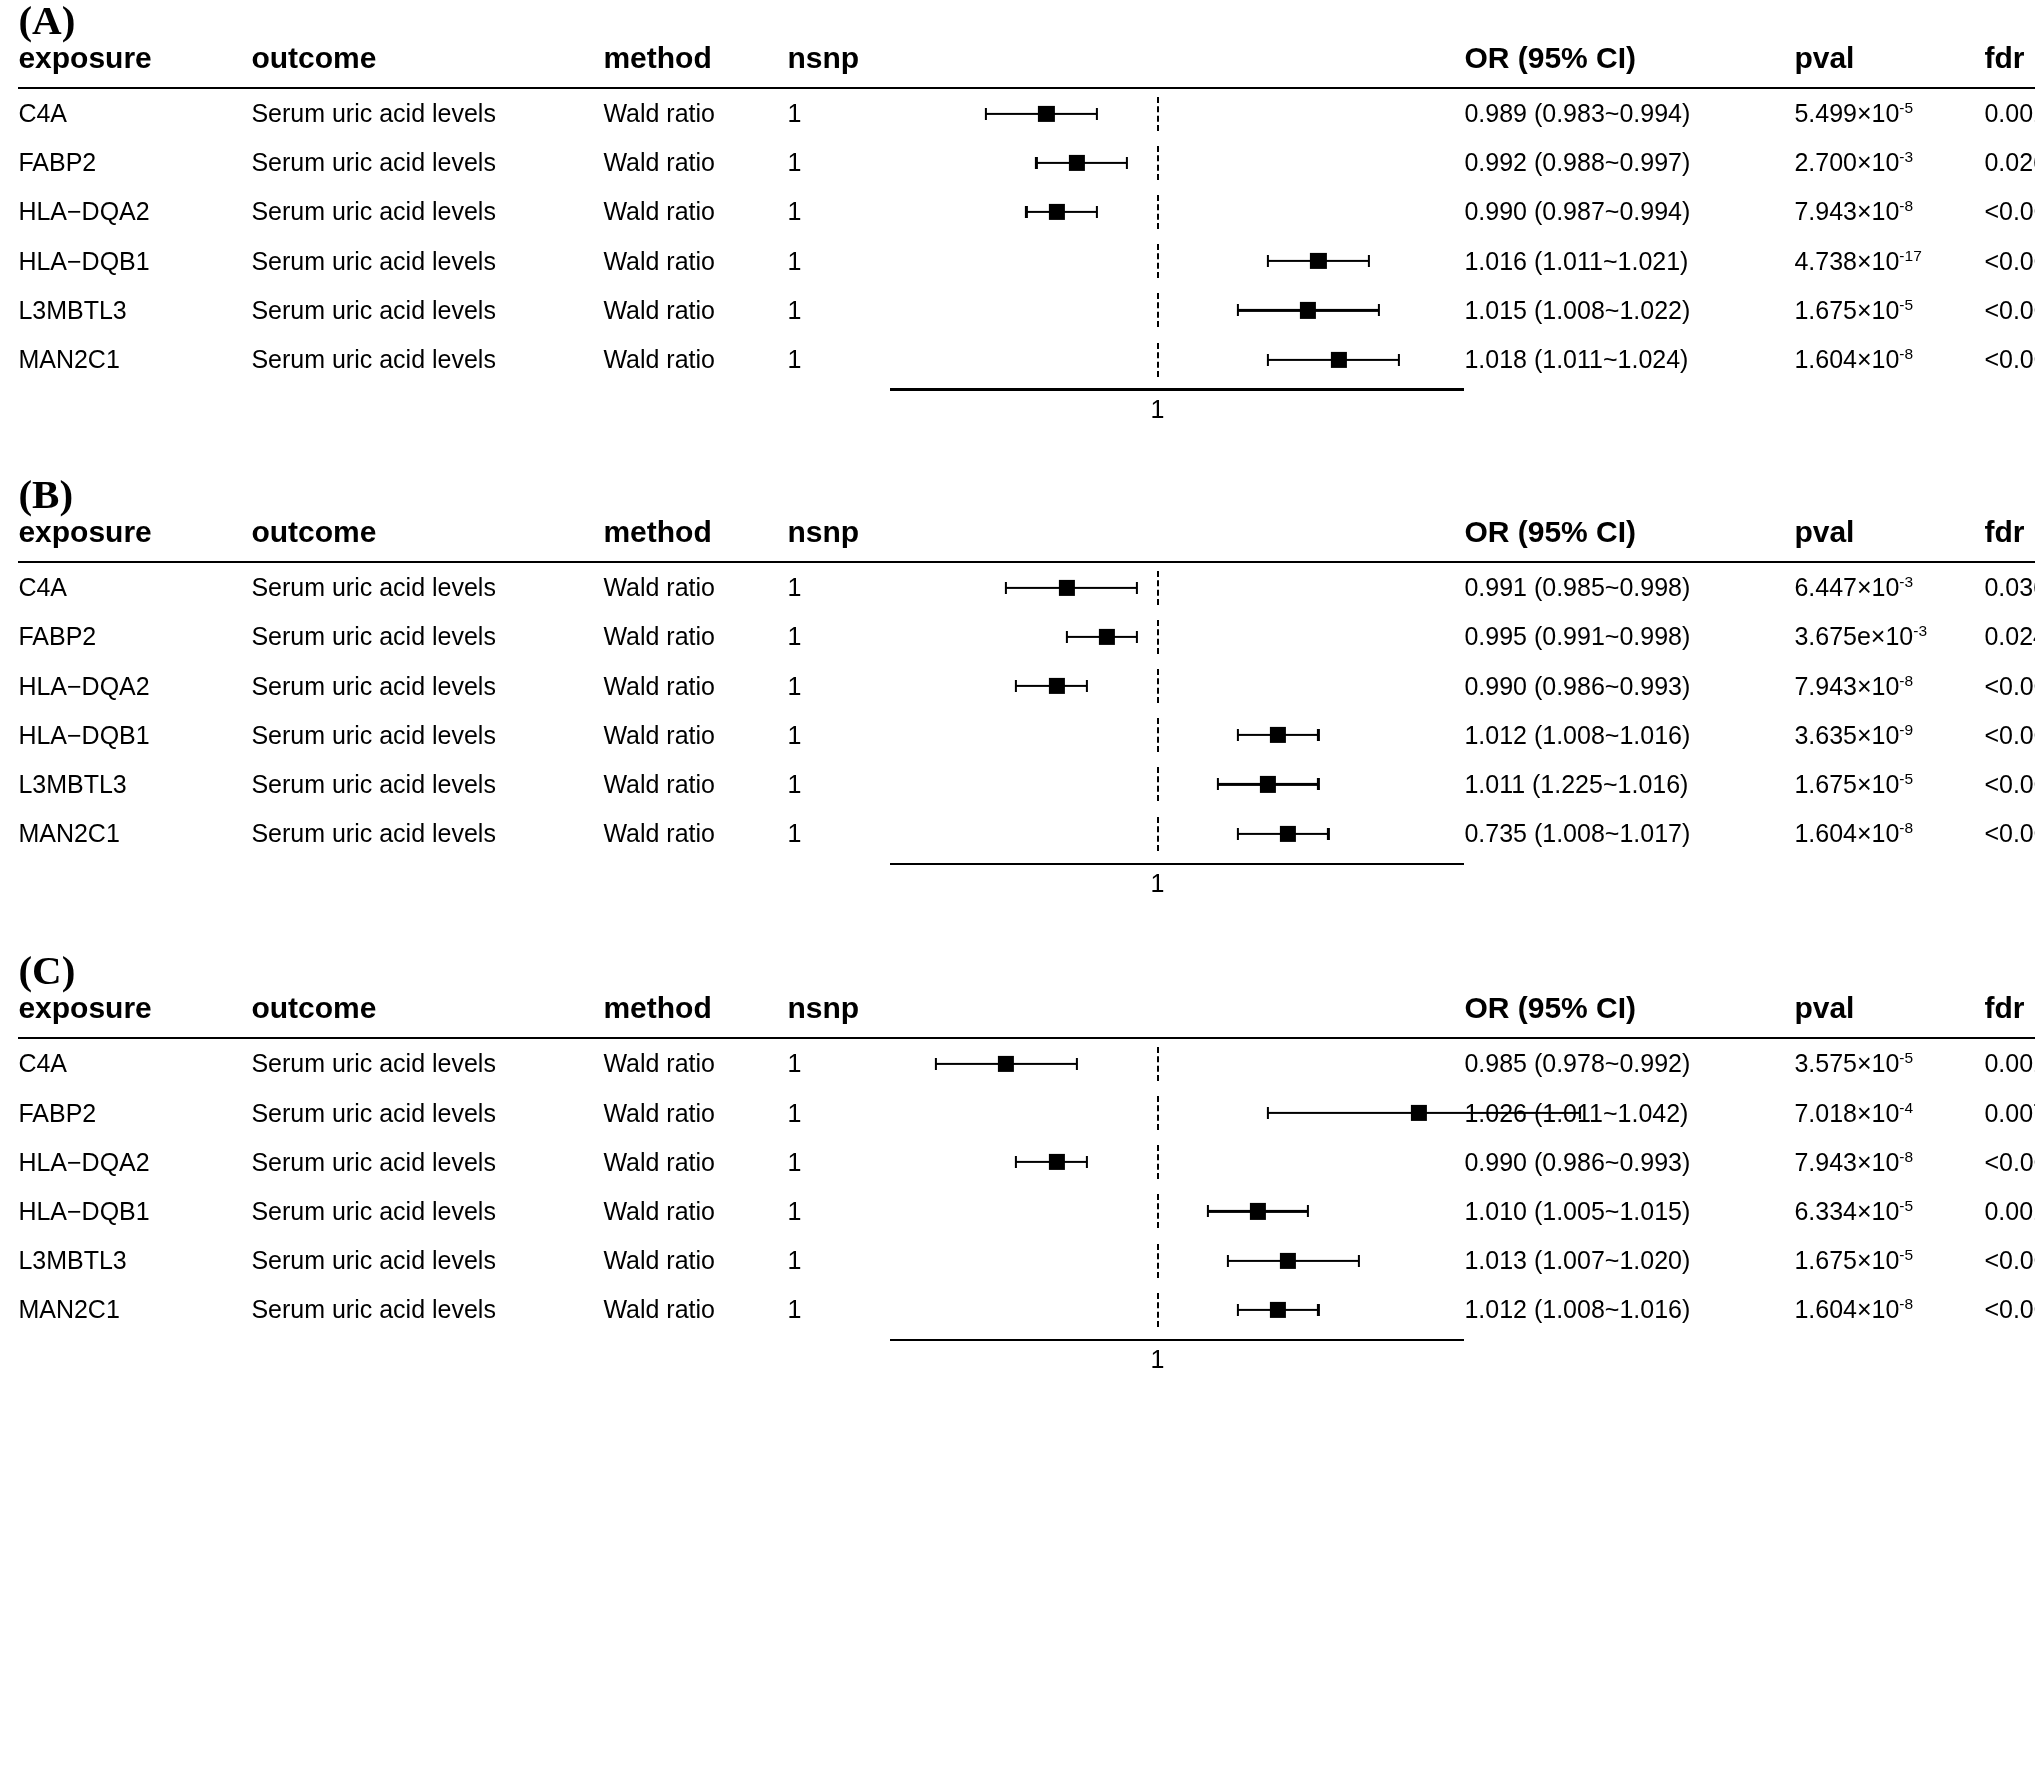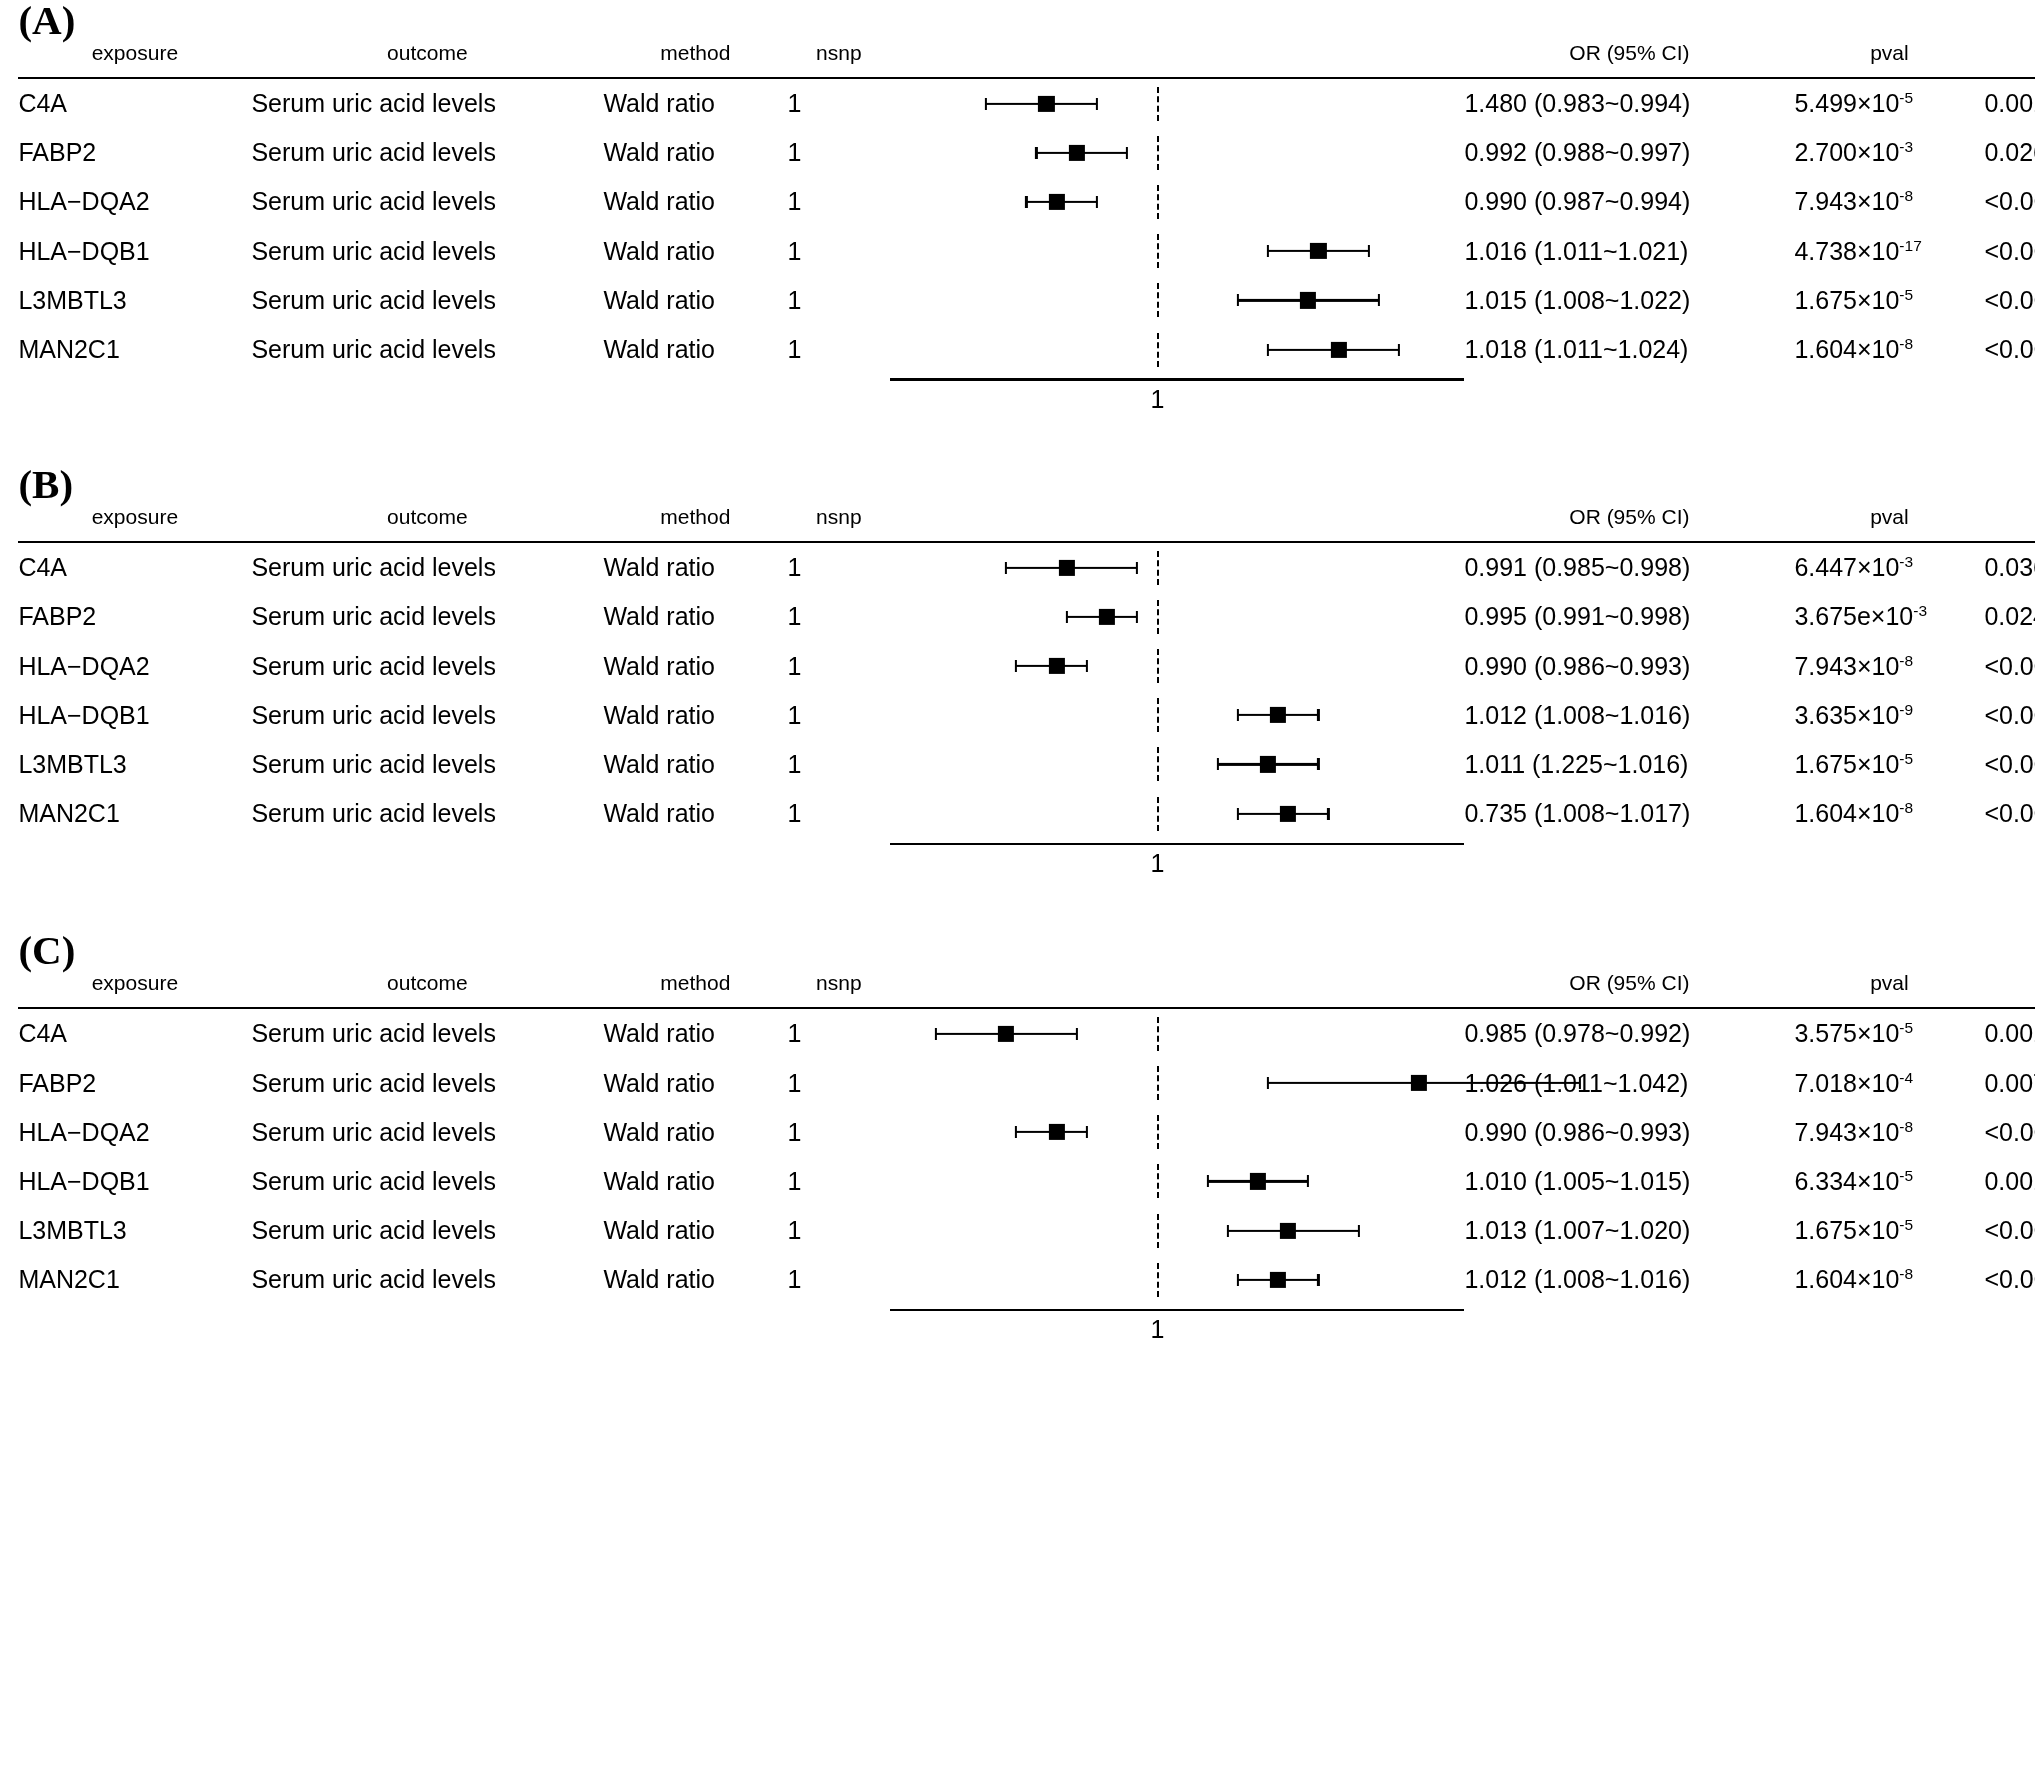--- a/index.html
+++ b/index.html
@@ -32,23 +32,23 @@
     line-height: 1;
     padding-left: 18.4px;
   }
   table.forest {
     border-collapse: collapse;
     width: 2004px;
     margin-left: 18.4px;
     table-layout: fixed;
   }
   table.forest th {
-    font-size: 21px;
-    font-weight: normal;
-    text-align: center;
+    font-size: 30px;
+    font-weight: bold;
+    text-align: left;
     padding: 0 0 12px 0;
     vertical-align: bottom;
     white-space: nowrap;
   }
   table.forest thead tr {
     border-bottom: 2.2px solid #000;
   }
   table.forest td {
     font-size: 25px;
     font-weight: normal;
@@ -157,21 +157,21 @@
               <td class="col-nsnp">1</td>
               <td class="col-plot plotcell">
                 <div class="plotarea">
                   <div class="whisker" style="left: 16.6667%; width: 19.2982%;"></div>
                   <div class="cap" style="left: 16.6667%;"></div>
                   <div class="cap" style="left: 35.9649%;"></div>
                   <div class="marker" style="left: 27.193%;"></div>
                   <div class="vline" style="left: 46.4912%; top: 0px; height: 34px;"></div>
                 </div>
               </td>
-              <td class="col-or">1.480 (0.983~0.994)</td>
+              <td class="col-or">0.989 (0.983~0.994)</td>
               <td class="col-pval"><span>5.499×10</span><sup>-5</sup></td>
               <td class="col-fdr">0.001</td>
             </tr>
             <tr>
               <td class="col-exposure">FABP2</td>
               <td class="col-outcome">Serum uric acid levels</td>
               <td class="col-method">Wald ratio</td>
               <td class="col-nsnp">1</td>
               <td class="col-plot plotcell">
                 <div class="plotarea">

